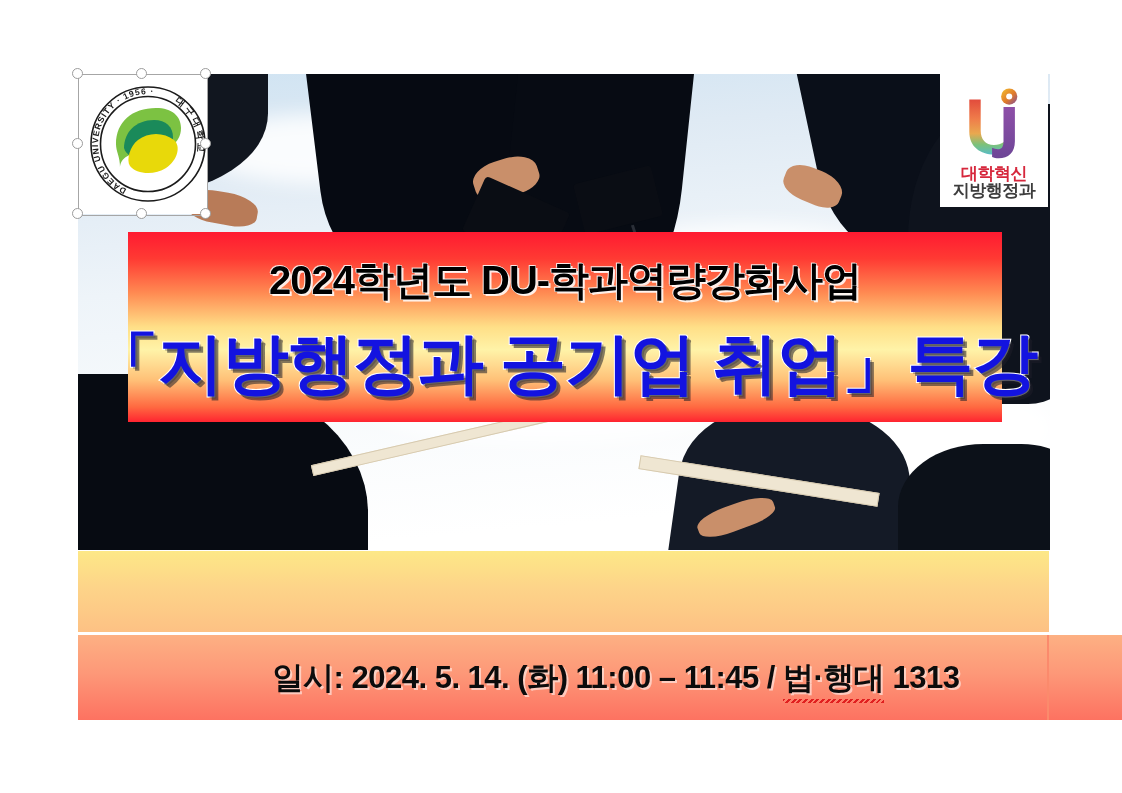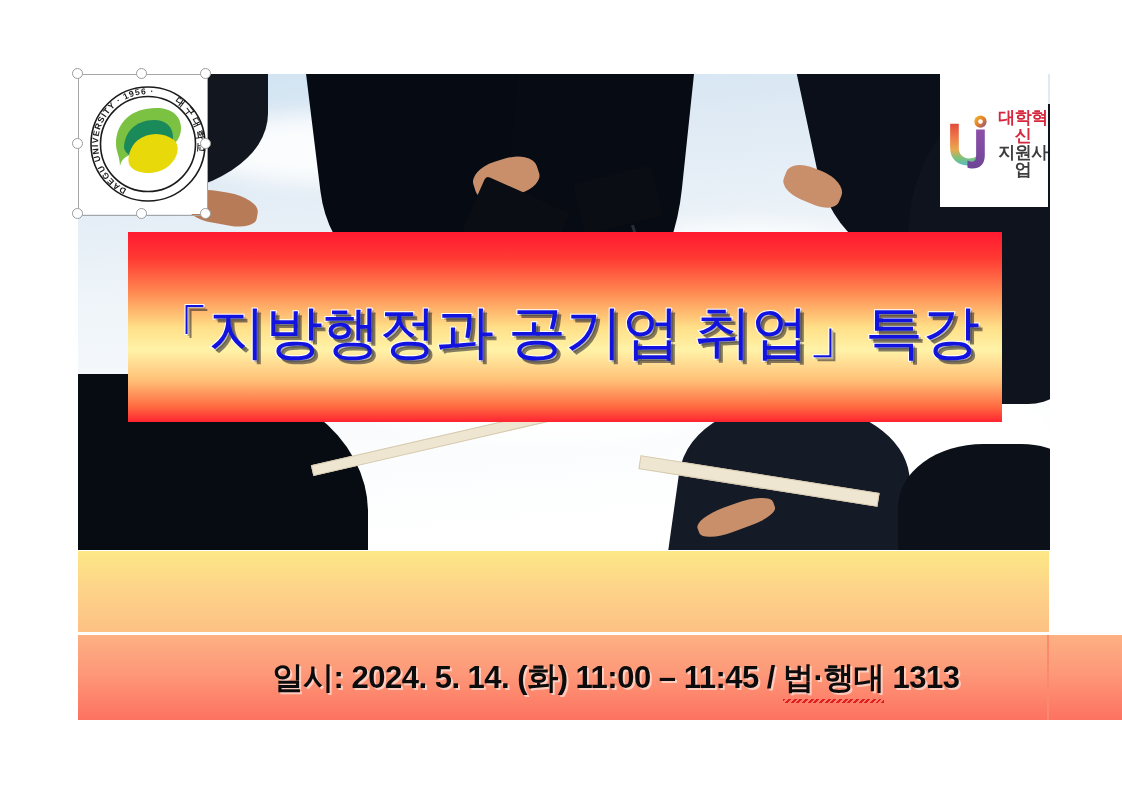--- a/index.html
+++ b/index.html
@@ -164,21 +164,21 @@
 
   
   .ui-logo-box {
     position: absolute;
     left: 940px;
     top: 74px;
     width: 108px;
     height: 133px;
     background: #ffffff;
     display: flex;
-    flex-direction: row;
+    flex-direction: column;
     align-items: center;
     justify-content: center;
     padding-top: 6px;
     box-sizing: border-box;
   }
   .ui-mark { width: 76px; height: 76px; }
   .ui-text {
     text-align: center;
     line-height: 1.02;
     margin-top: 1px;
@@ -226,22 +226,22 @@
     letter-spacing: -1px;
     white-space: nowrap;
     margin-top: 8px;
     -webkit-text-stroke: 1px #ffffff;
     paint-order: stroke fill;
     text-shadow:
       2px 2px 0 rgba(255,255,255,0.85),
       -1px -1px 0 rgba(255,255,255,0.7);
   }
   .title-line2 {
-    font-size: 58px;
-    font-weight: normal;
+    font-size: 66px;
+    font-weight: bold;
     color: #1313e0;
     letter-spacing: -1px;
     white-space: nowrap;
     margin-top: 11px;
     -webkit-text-stroke: 2px #ffffff;
     paint-order: stroke fill;
     text-shadow:
       4px 4px 0 rgba(30,30,40,0.55),
       2px 2px 0 rgba(60,60,70,0.35);
   }
@@ -397,25 +397,26 @@
           <stop offset="100%" stop-color="#7b4a9e"></stop>
         </linearGradient>
       </defs>
       <path d="M14,12 L14,46 C14,62 26,70 40,70 C47,70 53,67 57,62 L57,48 C54,56 48,60 40,60 C31,60 26,54 26,45 L26,12 Z" fill="url(#uGrad)"></path>
       <path d="M50,20 L62,20 L62,56 C62,68 55,74 45,74 C42,74 40,73.5 38,72.5 L38,63 C40,64 42,64.5 44,64.5 C48,64.5 50,62 50,56 Z" fill="url(#jGrad)"></path>
       <circle cx="56" cy="9" r="8.5" fill="url(#dotGrad)"></circle>
       <circle cx="56" cy="9" r="3.2" fill="#ffffff"></circle>
     </svg>
     <div class="ui-text">
       <span class="l1">대학혁신</span>
-      <span class="l2">지원사업</span>
+      <span class="l2">지방행정과</span>
     </div>
   </div>
 
   <div class="title-banner">
+    <div class="title-line1">2024학년도 DU-학과역량강화사업</div>
     <div class="title-line2">「지방행정과 공기업 취업」특강</div>
   </div>
 
   <div class="band-yellow"></div>
   <div class="band-divider"></div>
   <div class="band-orange">
     <div class="datetime"><span>일시: 2024. 5. 14. (화) 11:00 – 11:45 / </span><span class="spellcheck">법·행대</span><span> 1313</span></div>
   </div>
   <div class="band-orange-edge"></div>
 

